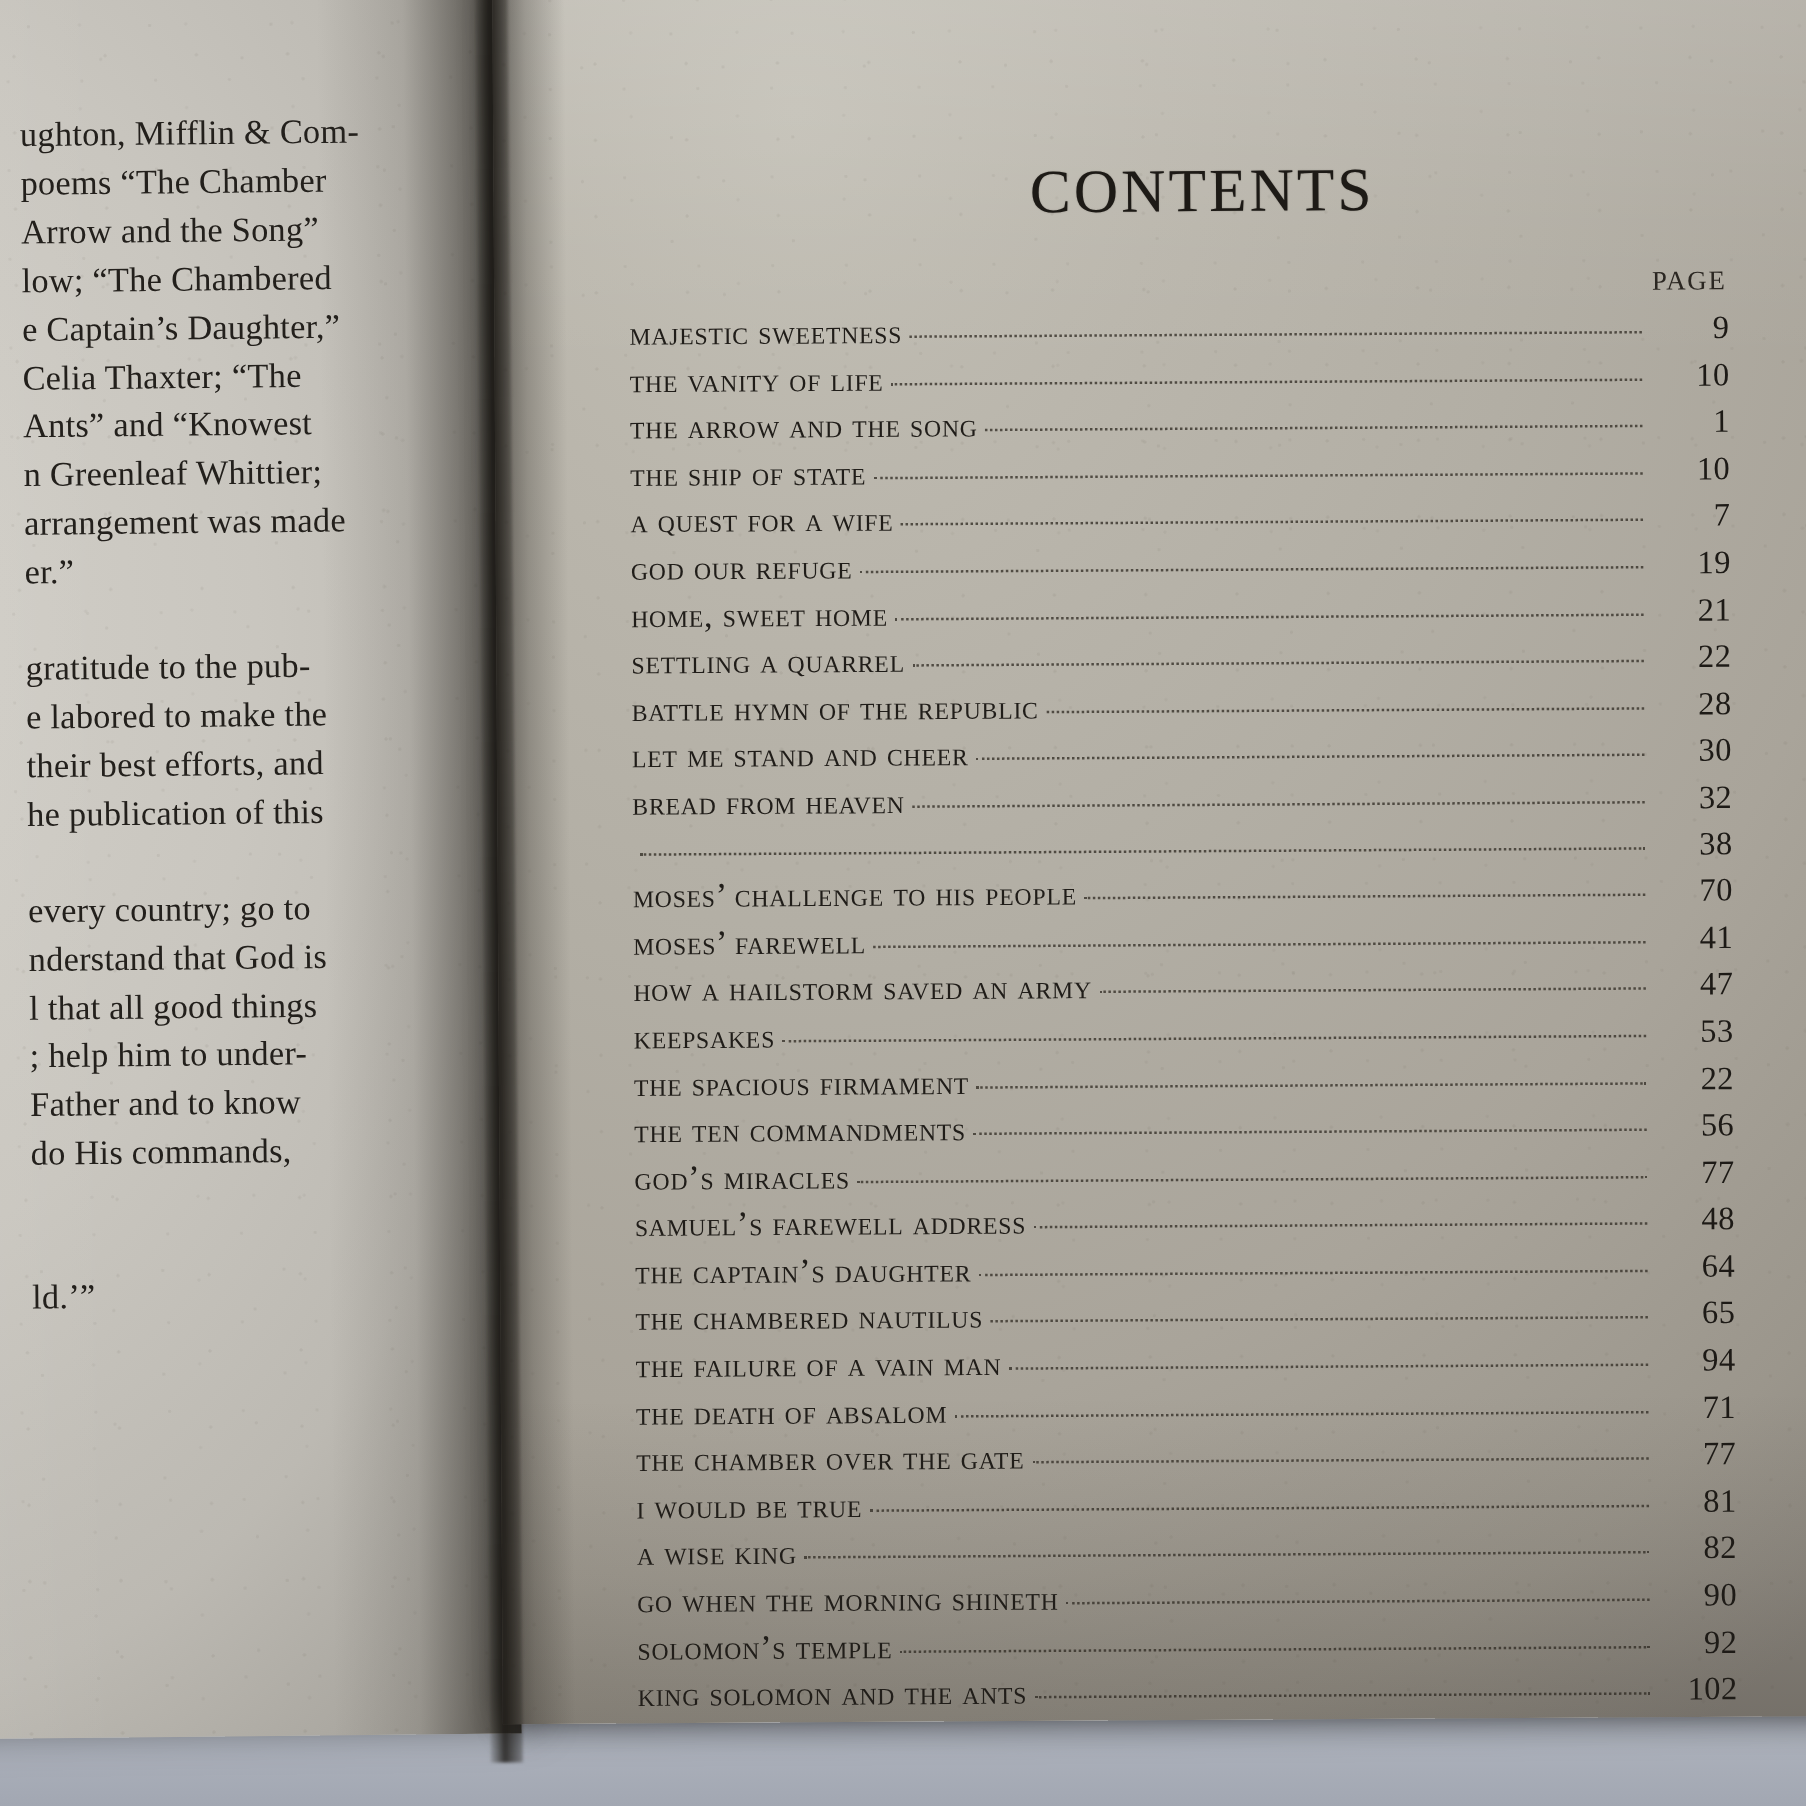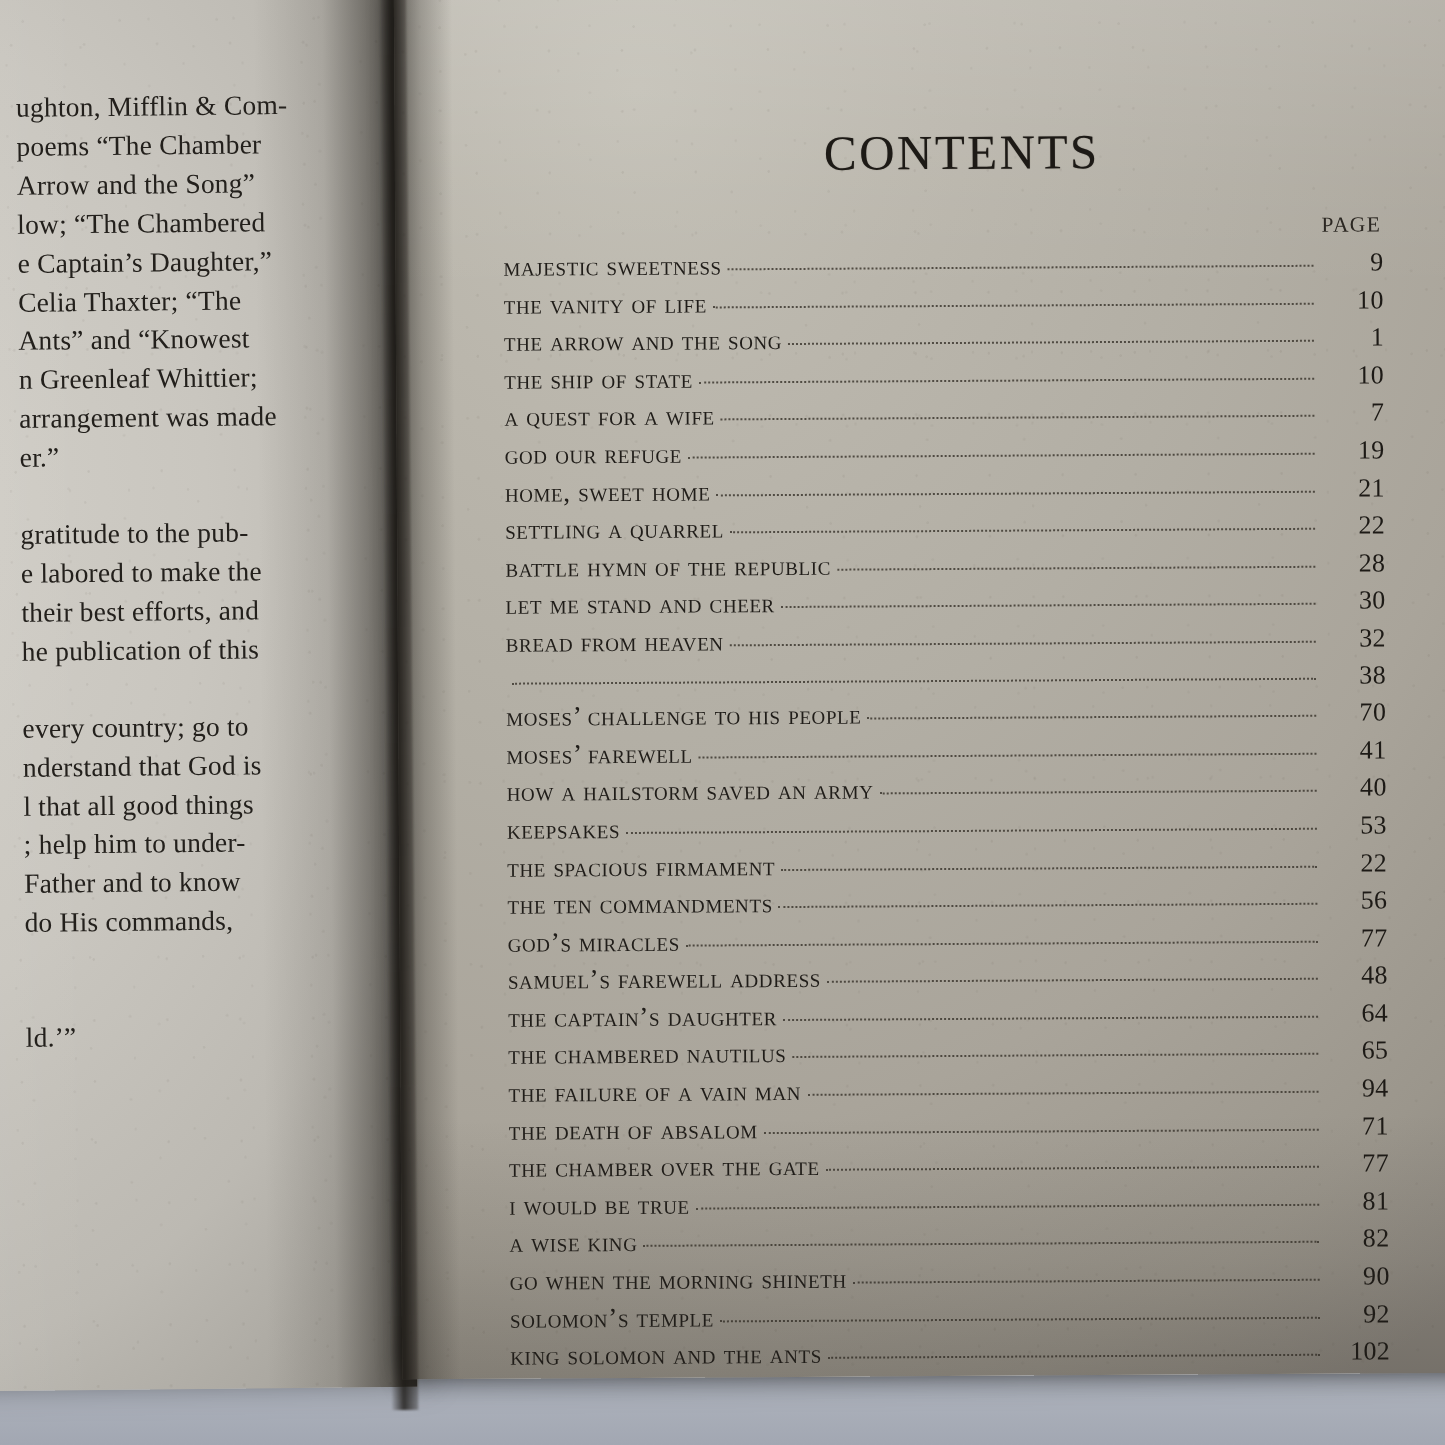--- a/index.html
+++ b/index.html
@@ -264,21 +264,21 @@
             <span class="pg">70</span>
           </li>
           <li>
             <span class="ttl">Moses’ Farewell</span>
             <span class="dots"></span>
             <span class="pg">41</span>
           </li>
           <li>
             <span class="ttl">How a Hailstorm Saved an Army</span>
             <span class="dots"></span>
-            <span class="pg">40</span>
+            <span class="pg">47</span>
           </li>
           <li>
             <span class="ttl">Keepsakes</span>
             <span class="dots"></span>
             <span class="pg">53</span>
           </li>
           <li>
             <span class="ttl">The Spacious Firmament</span>
             <span class="dots"></span>
             <span class="pg">22</span>

